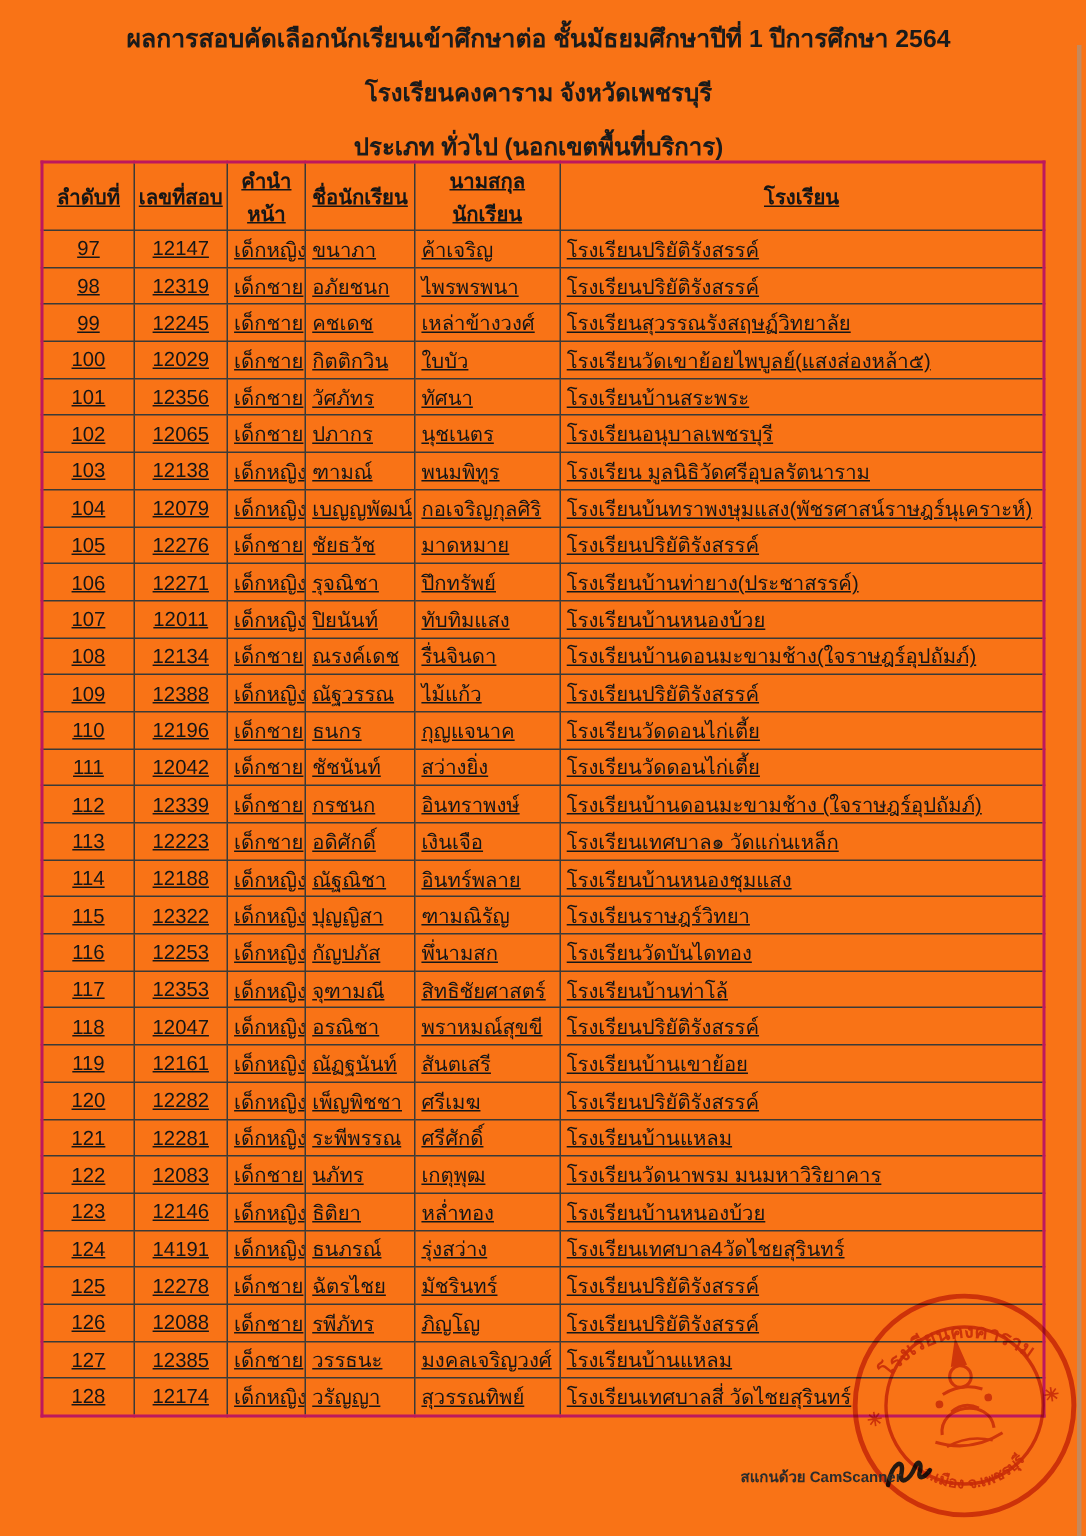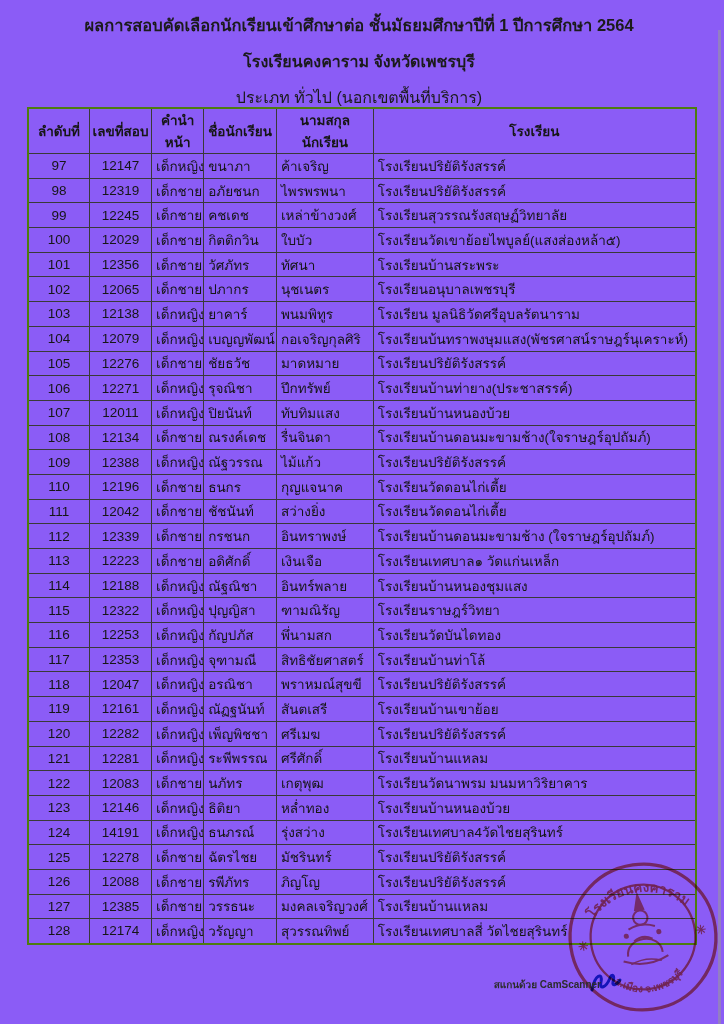--- a/index.html
+++ b/index.html
@@ -4,48 +4,48 @@
 <style>
   * { box-sizing: border-box; margin: 0; padding: 0; }
   html, body { width: 724px; height: 1024px; }
   body {
     font-family: "Liberation Sans", "DejaVu Sans", sans-serif;
     background: #f4f4f2;
   }
   .page {
     position: relative;
     width: 724px; height: 1024px;
-    background: #8b5cf6;
+    background: #f97316;
     overflow: hidden;
     color: #1b1b1b;
   }
   
   .edge-artifact {
     position: absolute; top: 30px; bottom: 0; right: 3px;
     width: 3px; background: #9b9b98; opacity: .55;
   }
   .doc-header {
     position: absolute; top: 12px; left: 0; width: 718px;
     text-align: center;
   }
   .doc-header .line1 { font-size: 16.5px; font-weight: 700; margin-bottom: 11px; }
   .doc-header .line2 { font-size: 16px;  font-weight: 700; margin-bottom: 11px; }
-  .doc-header .line3 { font-size: 16px;  font-weight: 400; }
+  .doc-header .line3 { font-size: 16px;  font-weight: 700; }
   table.results {
     position: absolute; top: 107px; left: 27px;
     width: 670px;
     border-collapse: collapse;
     table-layout: fixed;
     font-size: 13.5px;
     color: #161616;
   }
   table.results, table.results th, table.results td {
     border: 1px solid #3a3a38;
   }
-  table.results { border: 2px solid #4d7c0f; }
+  table.results { border: 2px solid #be185d; text-decoration: underline; }
   table.results th {
     height: 26px; font-weight: 600; font-size: 13.5px;
     text-align: center; vertical-align: middle;
   }
   table.results td {
     height: 24.7px; vertical-align: middle;
     padding: 0 4px; overflow: hidden; white-space: nowrap;
   }
   td.c0, td.c1 { text-align: center; }
   td.c2, td.c3, td.c4, td.c5 { text-align: left; }
@@ -157,21 +157,21 @@
           <td class="c2">เด็กชาย</td>
           <td class="c3">ปภากร</td>
           <td class="c4">นุชเนตร</td>
           <td class="c5">โรงเรียนอนุบาลเพชรบุรี</td>
         </tr>
 
         <tr>
           <td class="c0">103</td>
           <td class="c1">12138</td>
           <td class="c2">เด็กหญิง</td>
-          <td class="c3">ยาคาร์</td>
+          <td class="c3">ฑามณ์</td>
           <td class="c4">พนมพิทูร</td>
           <td class="c5">โรงเรียน มูลนิธิวัดศรีอุบลรัตนาราม</td>
         </tr>
 
         <tr>
           <td class="c0">104</td>
           <td class="c1">12079</td>
           <td class="c2">เด็กหญิง</td>
           <td class="c3">เบญญพัฒน์</td>
           <td class="c4">กอเจริญกุลศิริ</td>

